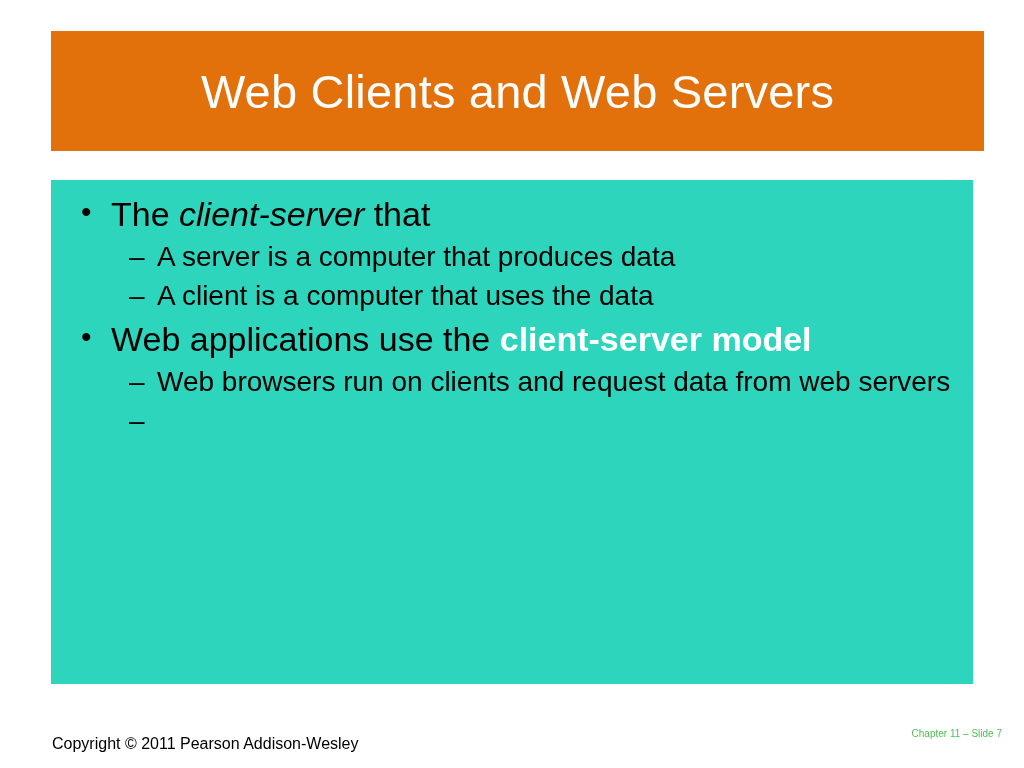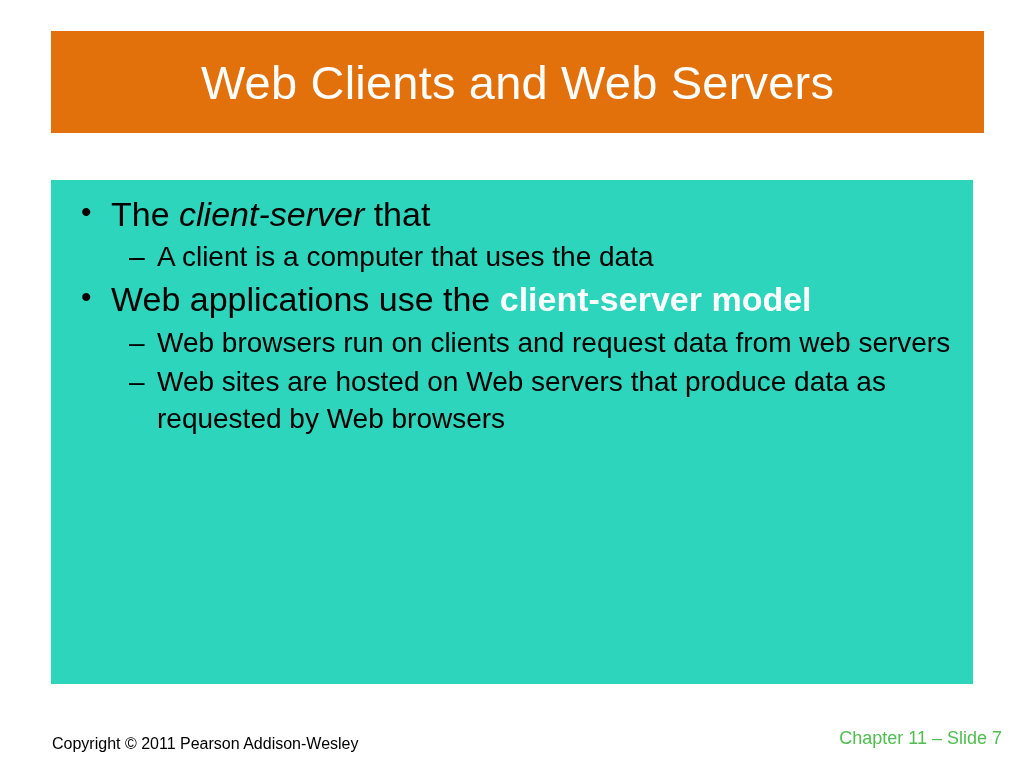--- a/index.html
+++ b/index.html
@@ -17,21 +17,21 @@
     overflow: hidden;
     font-family: "DejaVu Sans", sans-serif;
   }
 
   
   #title-banner {
     position: absolute;
     left: 51px;
     top: 31px;
     width: 933px;
-    height: 102px;
+    height: 120px;
     background: #E2710C;
     display: flex;
     align-items: center;
     justify-content: center;
   }
 
   #slide-title {
     color: #FFFFFF;
     font-family: "Liberation Sans", sans-serif;
     font-size: 47px;
@@ -127,46 +127,46 @@
     white-space: nowrap;
     margin-top: 10px;
   }
 
   #footer-right {
     position: absolute;
     right: 22px;
     top: 729px;
     color: #4FBE4F;
     font-family: "Liberation Sans", sans-serif;
-    font-size: 18px;
+    font-size: 10px;
     font-weight: 400;
     line-height: 1;
     white-space: nowrap;
   }
 </style>
 </head>
 <body>
 
 <div id="slide">
 
   <div id="title-banner">
     <h1 id="slide-title">Web Clients and Web Servers</h1>
   </div>
 
   <div id="content-box">
     <ul class="bullets" id="bullet-list">
         <li class="lvl1"><span class="marker">•</span><span class="bullet-text"><span>The </span><em class="italic">client-server</em><span> that</span></span></li>
         <ul class="sub">
-          <li class="lvl2 sp-top-1"><span class="marker">–</span></li>
+          <li class="lvl2 sp-top-1"><span class="marker">–</span><span class="bullet-text"><span>A server is a computer that produces data</span></span></li>
           <li class="lvl2 sp-top-3"><span class="marker">–</span><span class="bullet-text"><span>A client is a computer that uses the data</span></span></li>
         </ul>
         <li class="lvl1 sp-top-2"><span class="marker">•</span><span class="bullet-text"><span>Web applications use the </span><b class="emph-white">client-server model</b></span></li>
         <ul class="sub">
           <li class="lvl2 sp-top-1"><span class="marker">–</span><span class="bullet-text"><span>Web browsers run on clients and request data from web servers</span></span></li>
-          <li class="lvl2 sp-top-3"><span class="marker">–</span><span class="bullet-text"><span>Web sites are hosted on Web servers that produce data as requested by Web browsers</span></span></li>
+          <li class="lvl2 sp-top-3"><span class="marker">–</span></li>
         </ul>
       </ul>
   </div>
 
   <div id="footer-left">Copyright © 2011 Pearson Addison-Wesley</div>
 
   <div id="footer-right">Chapter 11 – Slide 7</div>
 
 </div>
 

